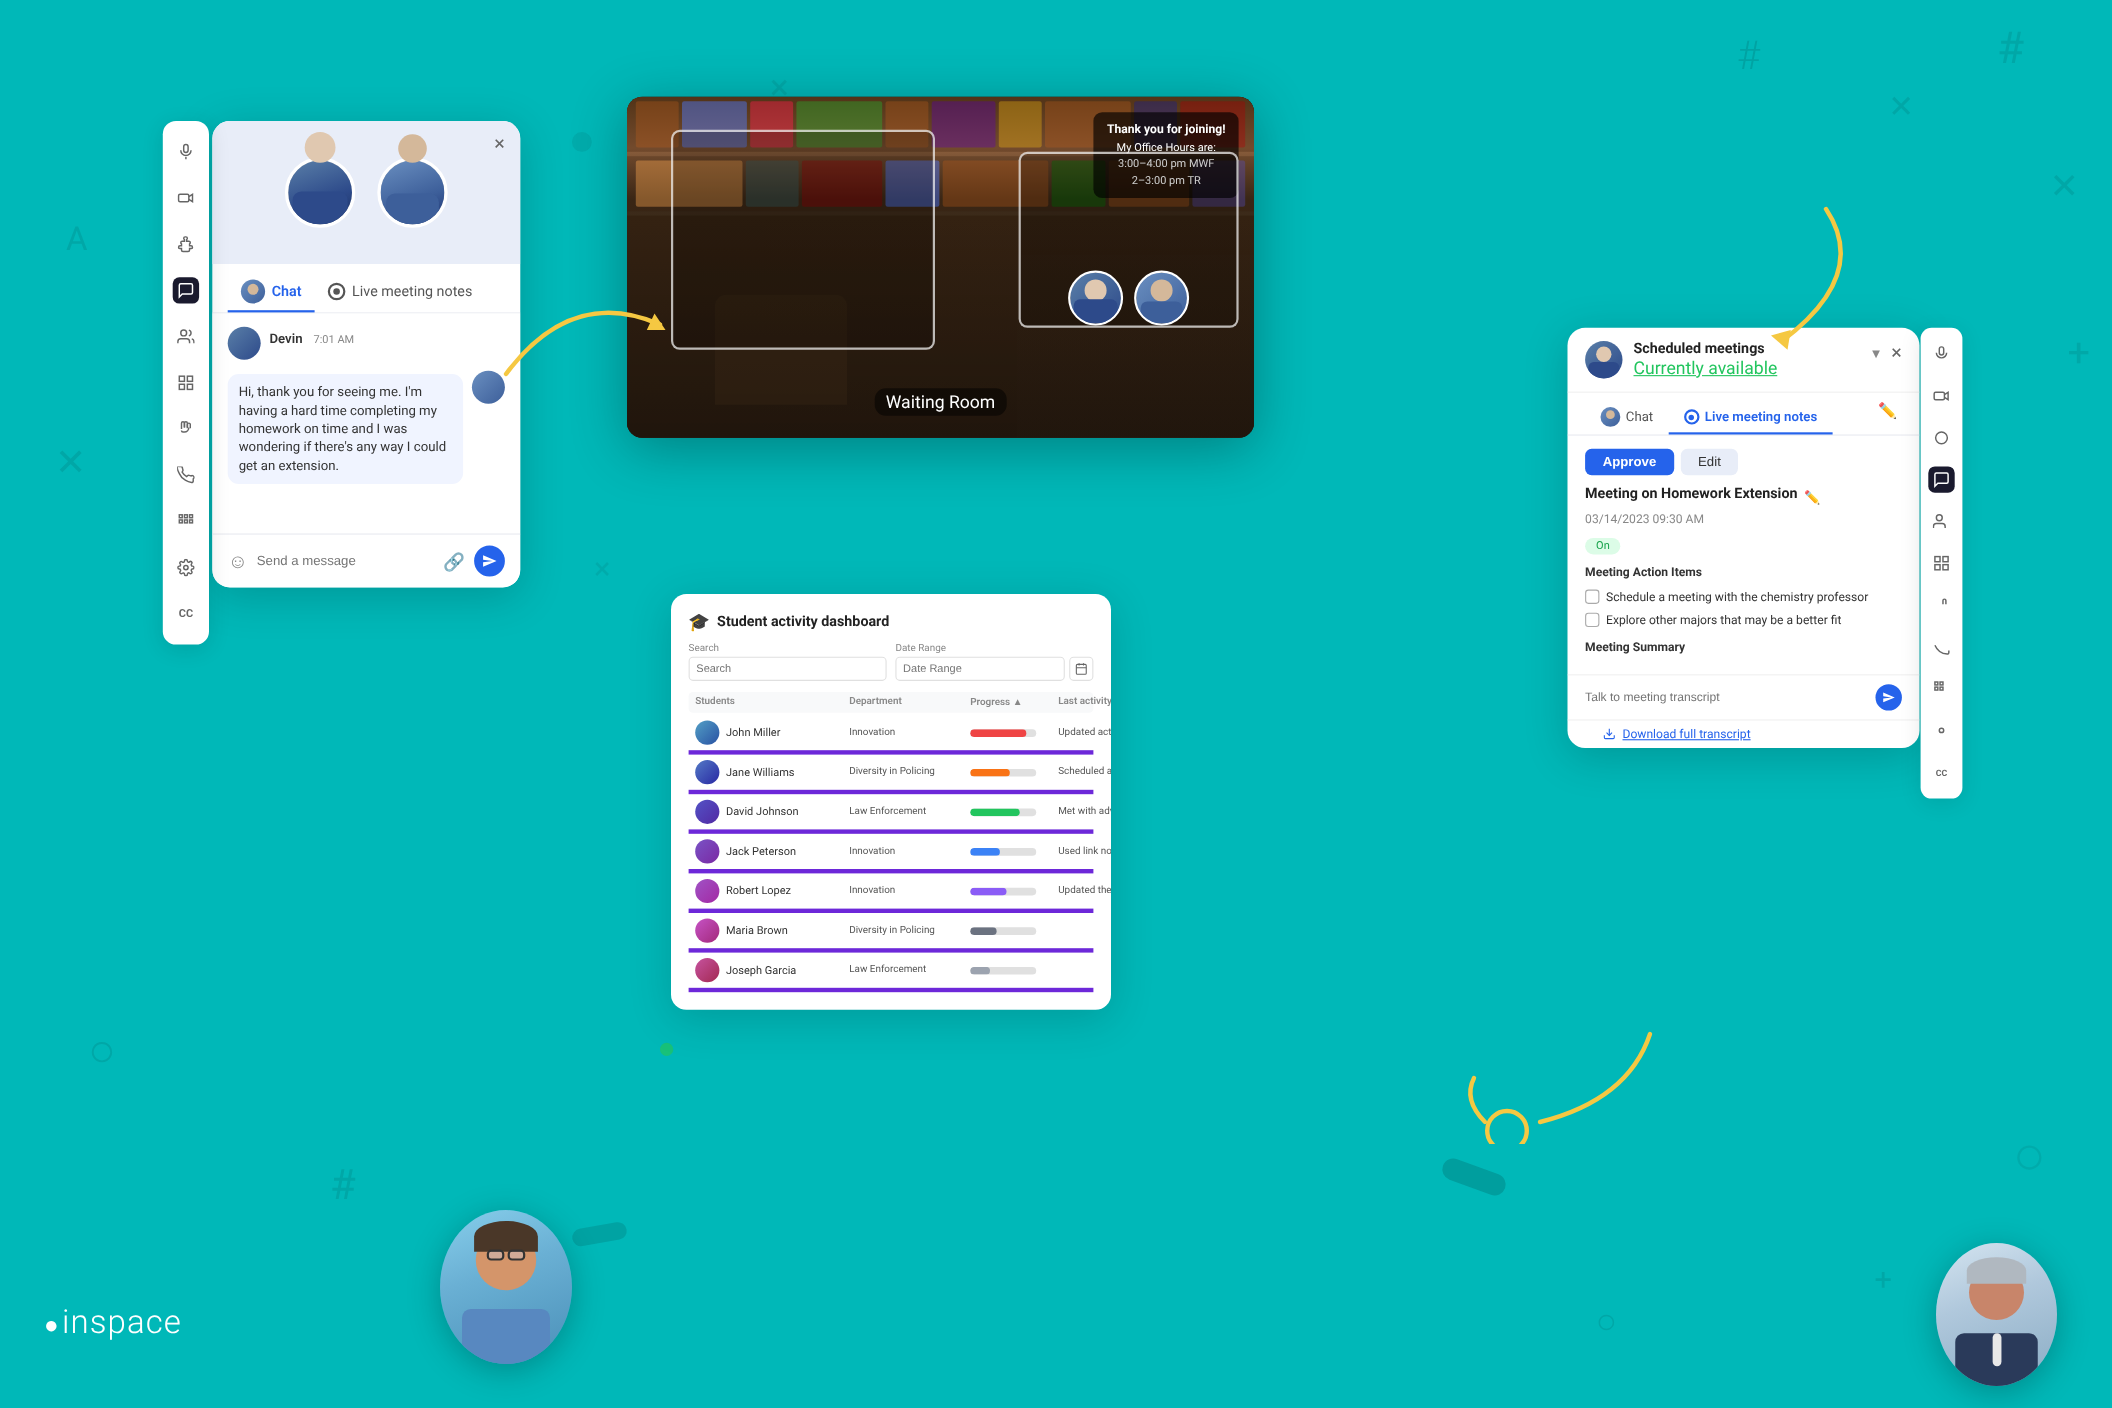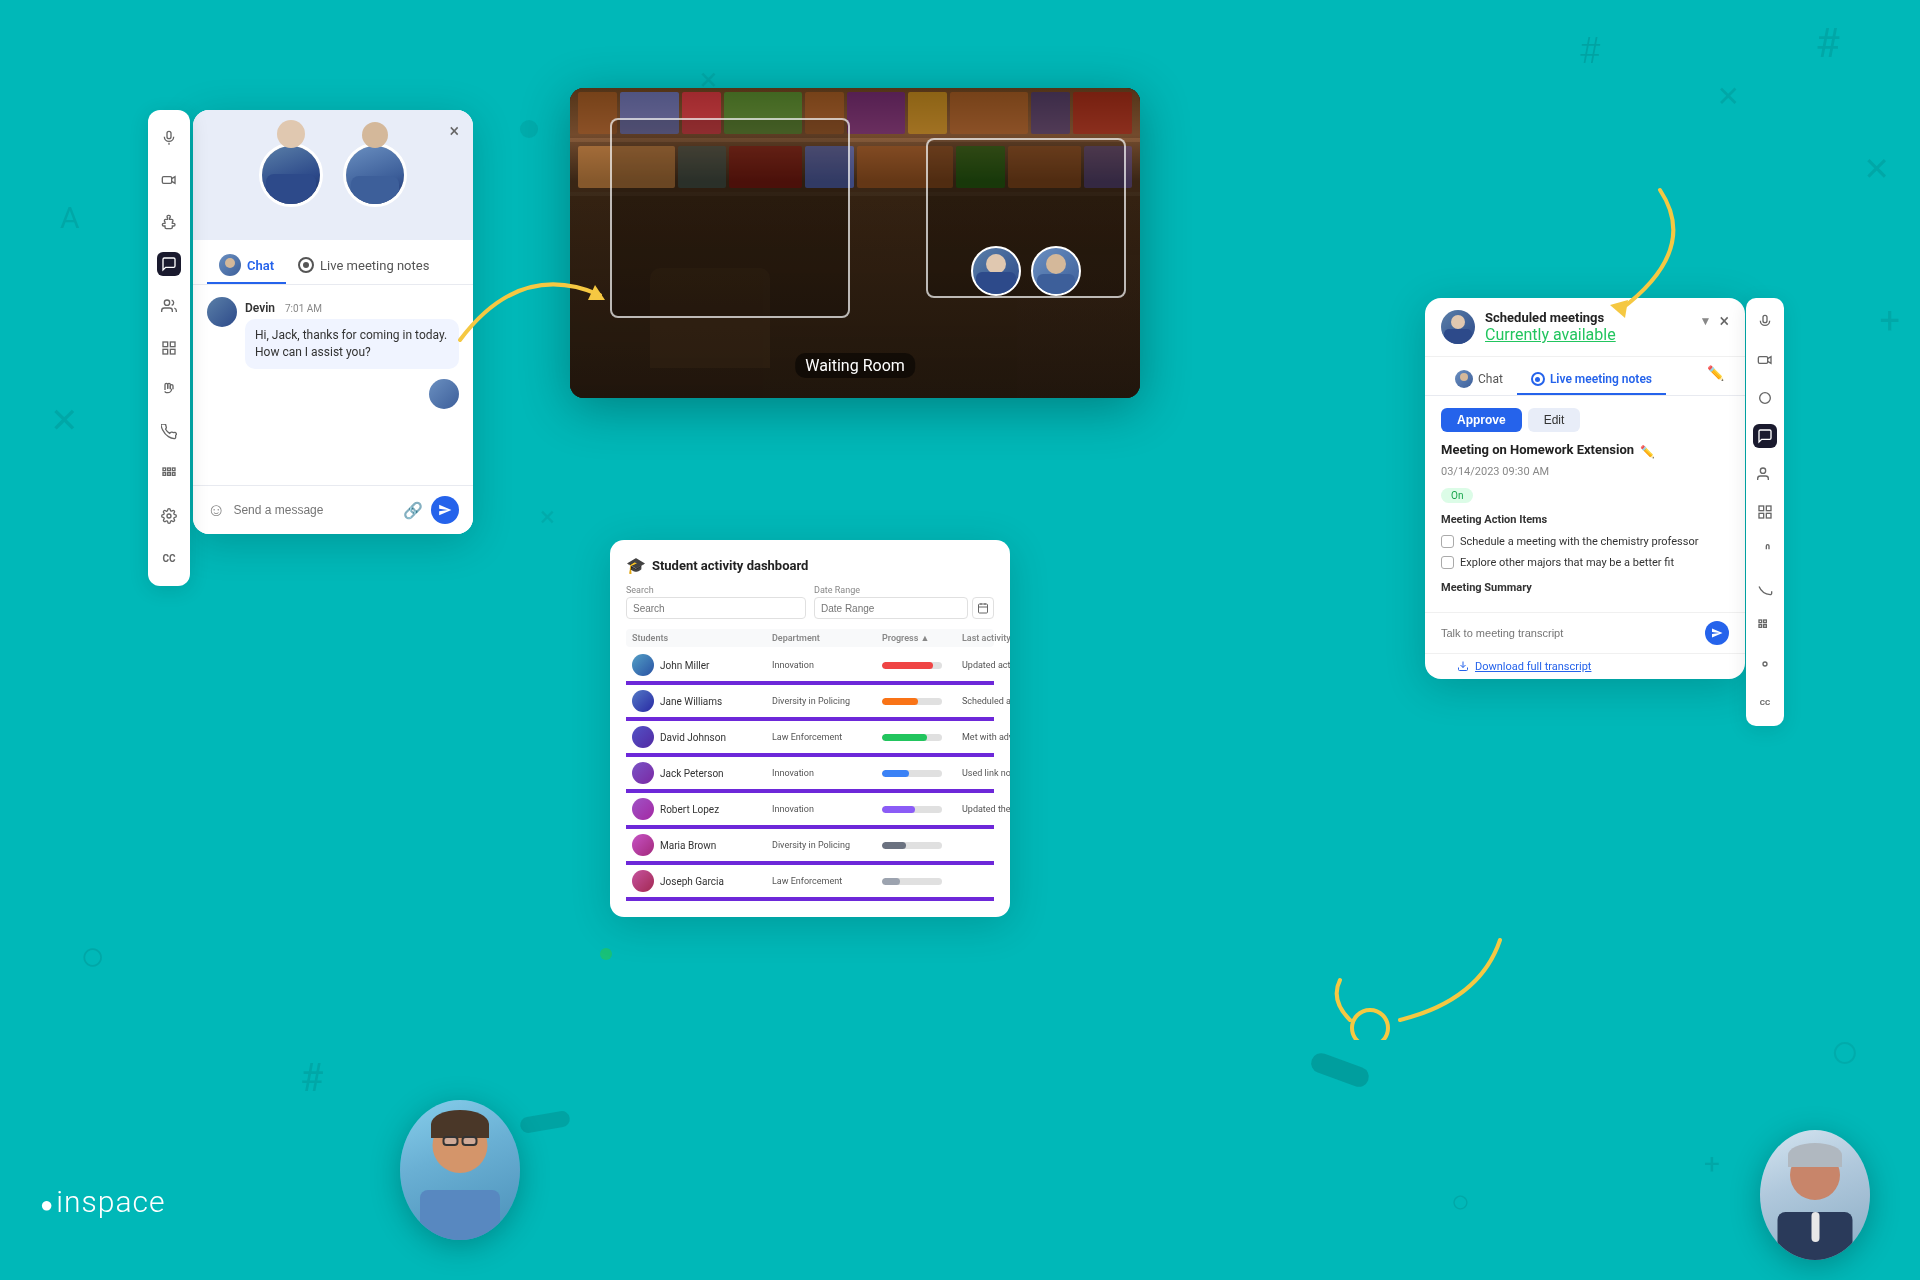--- a/index.html
+++ b/index.html
@@ -773,26 +773,28 @@
 
   <div class="chat-messages">
 
     <div class="message-row">
       <div class="message-avatar" style="background:linear-gradient(135deg,#5a7fa8,#2d4a8a);"></div>
       <div class="message-content">
         <div>
           <span class="message-sender">Devin</span>
           <span class="message-time">7:01 AM</span>
         </div>
-        <div class="message-bubble incoming">Hi, Jack, thanks for coming in today. How can I assist you?</div>
       </div>
     </div>
 
     <div class="message-row right">
       <div class="message-avatar" style="background:linear-gradient(135deg,#6a8fc0,#3d5f9a);"></div>
+      <div class="message-content" style="text-align:right;">
+        <div class="message-bubble outgoing" style="text-align:left;">Hi, thank you for seeing me. I'm having a hard time completing my homework on time and I was wondering if there's any way I could get an extension.</div>
+      </div>
     </div>
   </div>
 
   <div class="chat-input-area">
     <span style="font-size:18px;color:#888;cursor:pointer;">☺</span>
     <input class="chat-input" placeholder="Send a message" style="">
     <span class="attach-btn">🔗</span>
     <div class="send-btn">
       <svg width="14" height="14" viewBox="0 0 24 24" fill="white">
           <path d="M2 21l21-9L2 3v7l15 2-15 2z"></path>
@@ -831,20 +833,26 @@
       </div>
       <div style="position:absolute;top:108px;left:0;right:0;bottom:0;background:linear-gradient(to bottom, rgba(40,20,5,0.7) 0%, rgba(20,10,3,0.85) 100%);"></div>
 
       <div style="position:absolute;bottom:30px;left:80px;width:120px;height:100px;background:rgba(60,40,20,0.5);border-radius:10px 10px 0 0;"></div>
     </div>
 
     <div class="video-overlay-box" style="left:40px;top:30px;width:240px;height:200px;"></div>
 
     <div class="waiting-room-label">Waiting Room</div>
 
+    <div class="office-hours-card">
+      <div style="font-weight:700;font-size:11px;">Thank you for joining!</div>
+      <div>My Office Hours are:</div>
+      <div>3:00–4:00 pm MWF</div>
+      <div>2–3:00 pm TR</div>
+    </div>
 
     <div class="video-overlay-box" style="right:14px;top:50px;width:200px;height:160px;">
       <div style="display:flex;justify-content:center;gap:10px;padding:20px 10px 0;align-items:flex-end;height:100%;">
         <div style="width:50px;height:50px;border-radius:50%;border:2px solid white;background:linear-gradient(135deg,#5a7fa8,#2d4a8a);overflow:hidden;position:relative;">
           <div style="width:20px;height:20px;border-radius:50%;background:#e0c8b0;position:absolute;top:6px;left:50%;transform:translateX(-50%);"></div>
           <div style="width:40px;height:22px;background:#2d4a8a;border-radius:6px 6px 0 0;position:absolute;bottom:0;left:50%;transform:translateX(-50%);"></div>
         </div>
         <div style="width:50px;height:50px;border-radius:50%;border:2px solid white;background:linear-gradient(135deg,#6a8fc0,#3d5f9a);overflow:hidden;position:relative;">
           <div style="width:20px;height:20px;border-radius:50%;background:#d4b89a;position:absolute;top:6px;left:50%;transform:translateX(-50%);"></div>
           <div style="width:38px;height:20px;background:#3d5f9a;border-radius:6px 6px 0 0;position:absolute;bottom:0;left:50%;transform:translateX(-50%);"></div>

